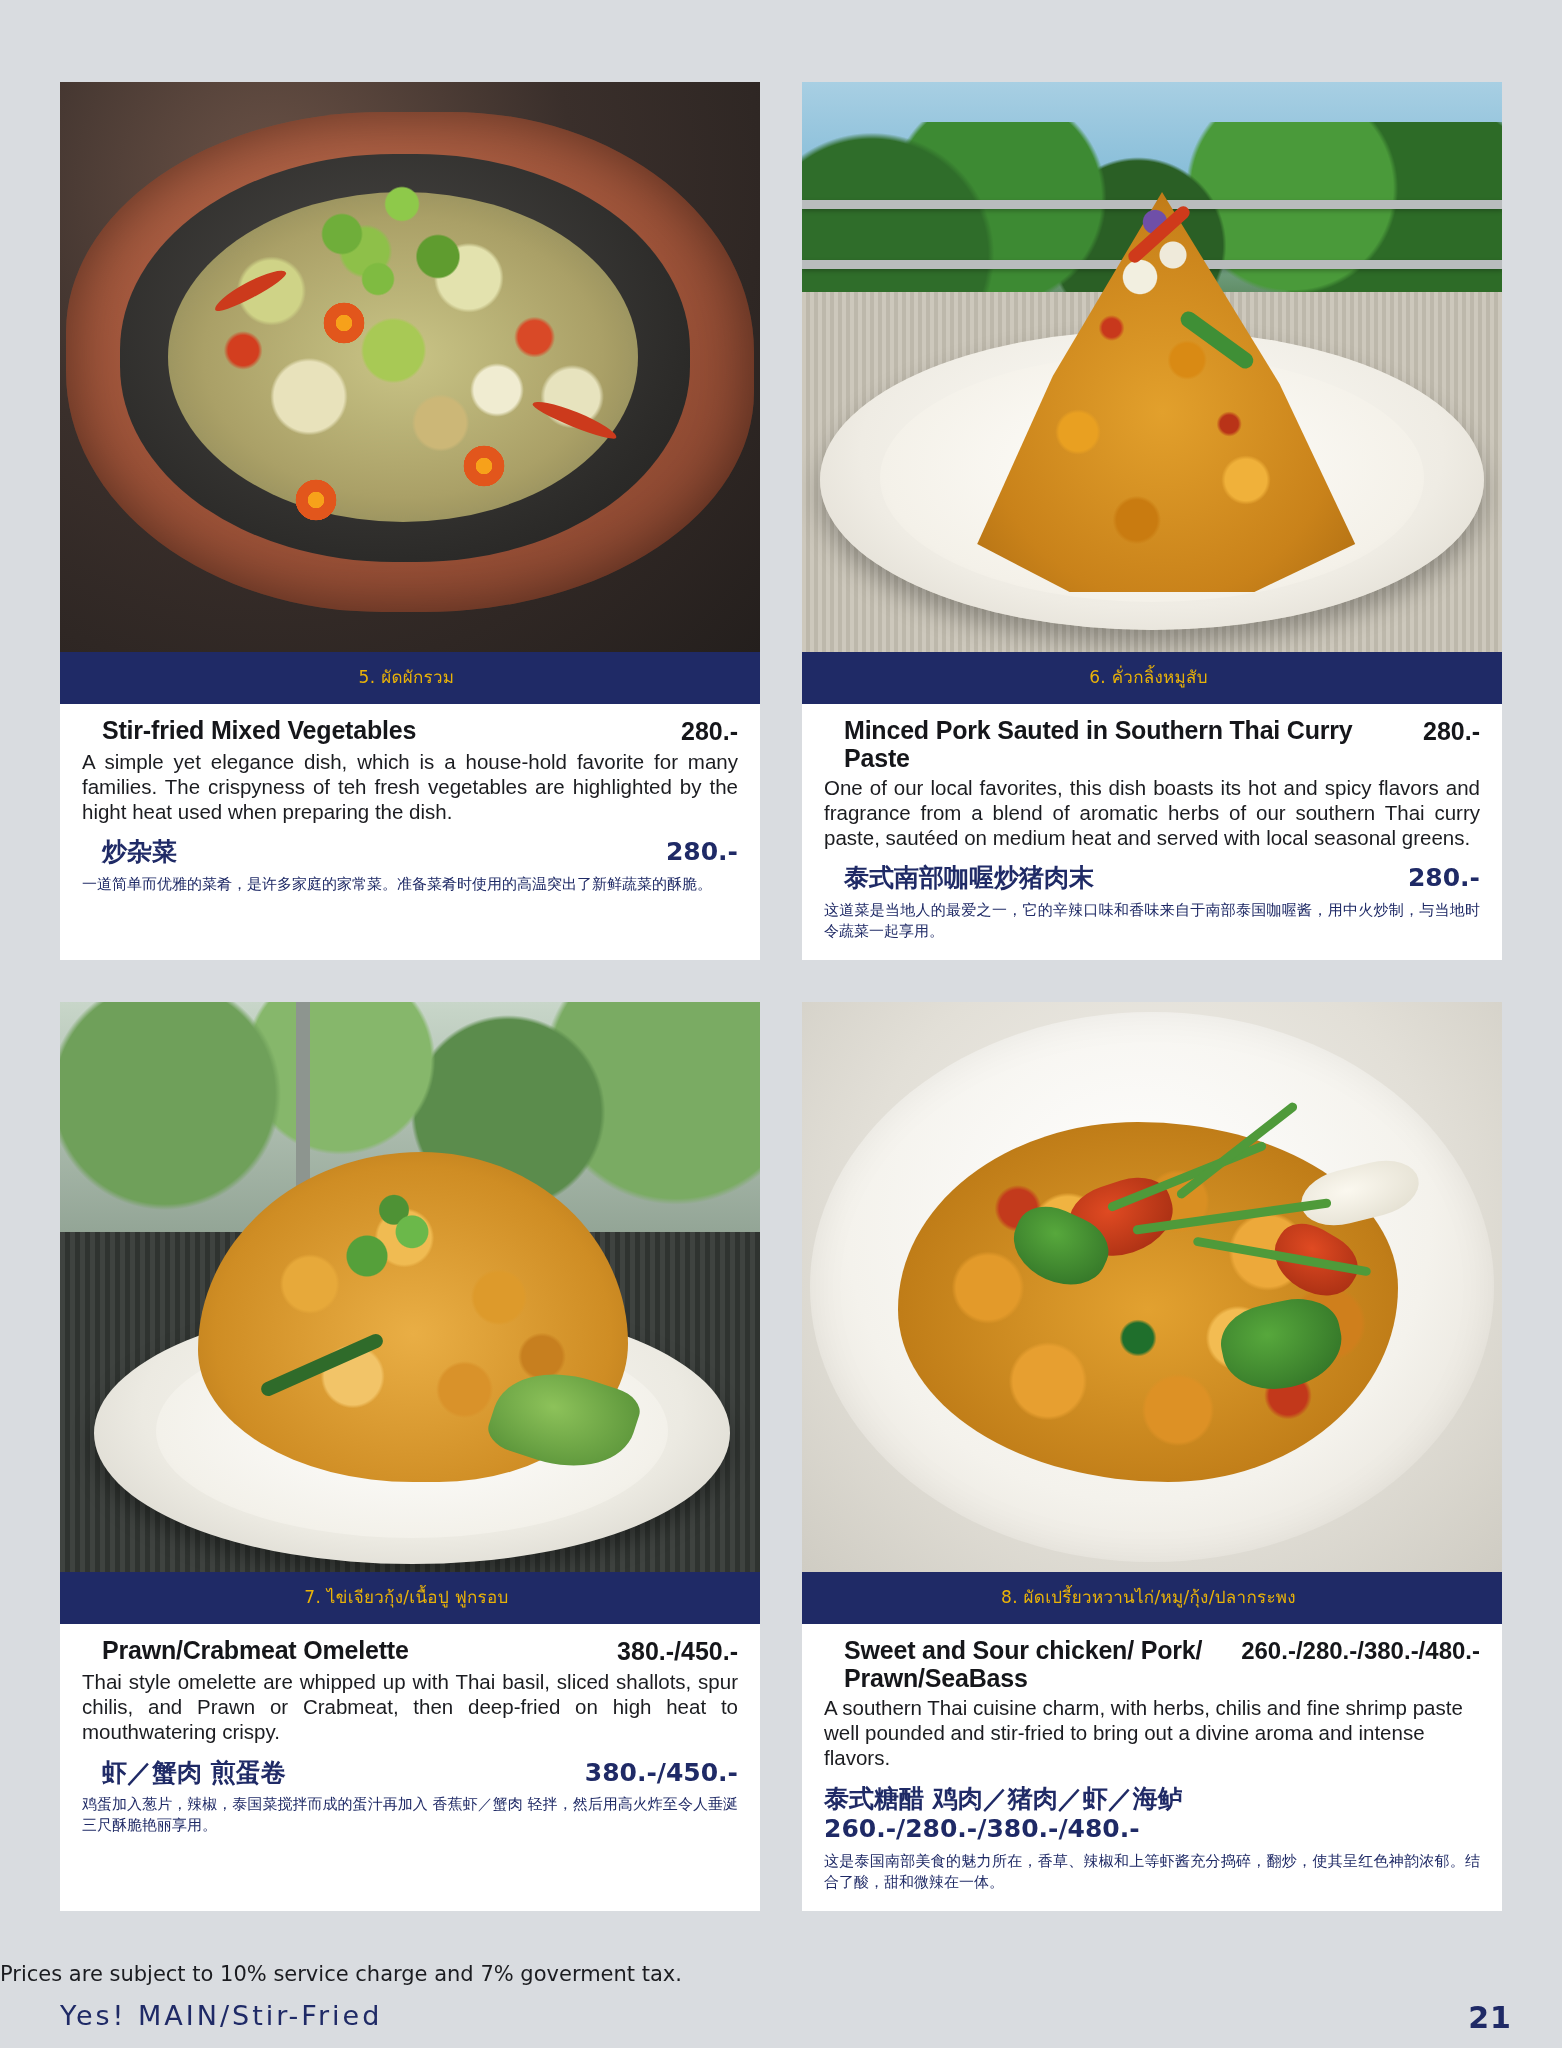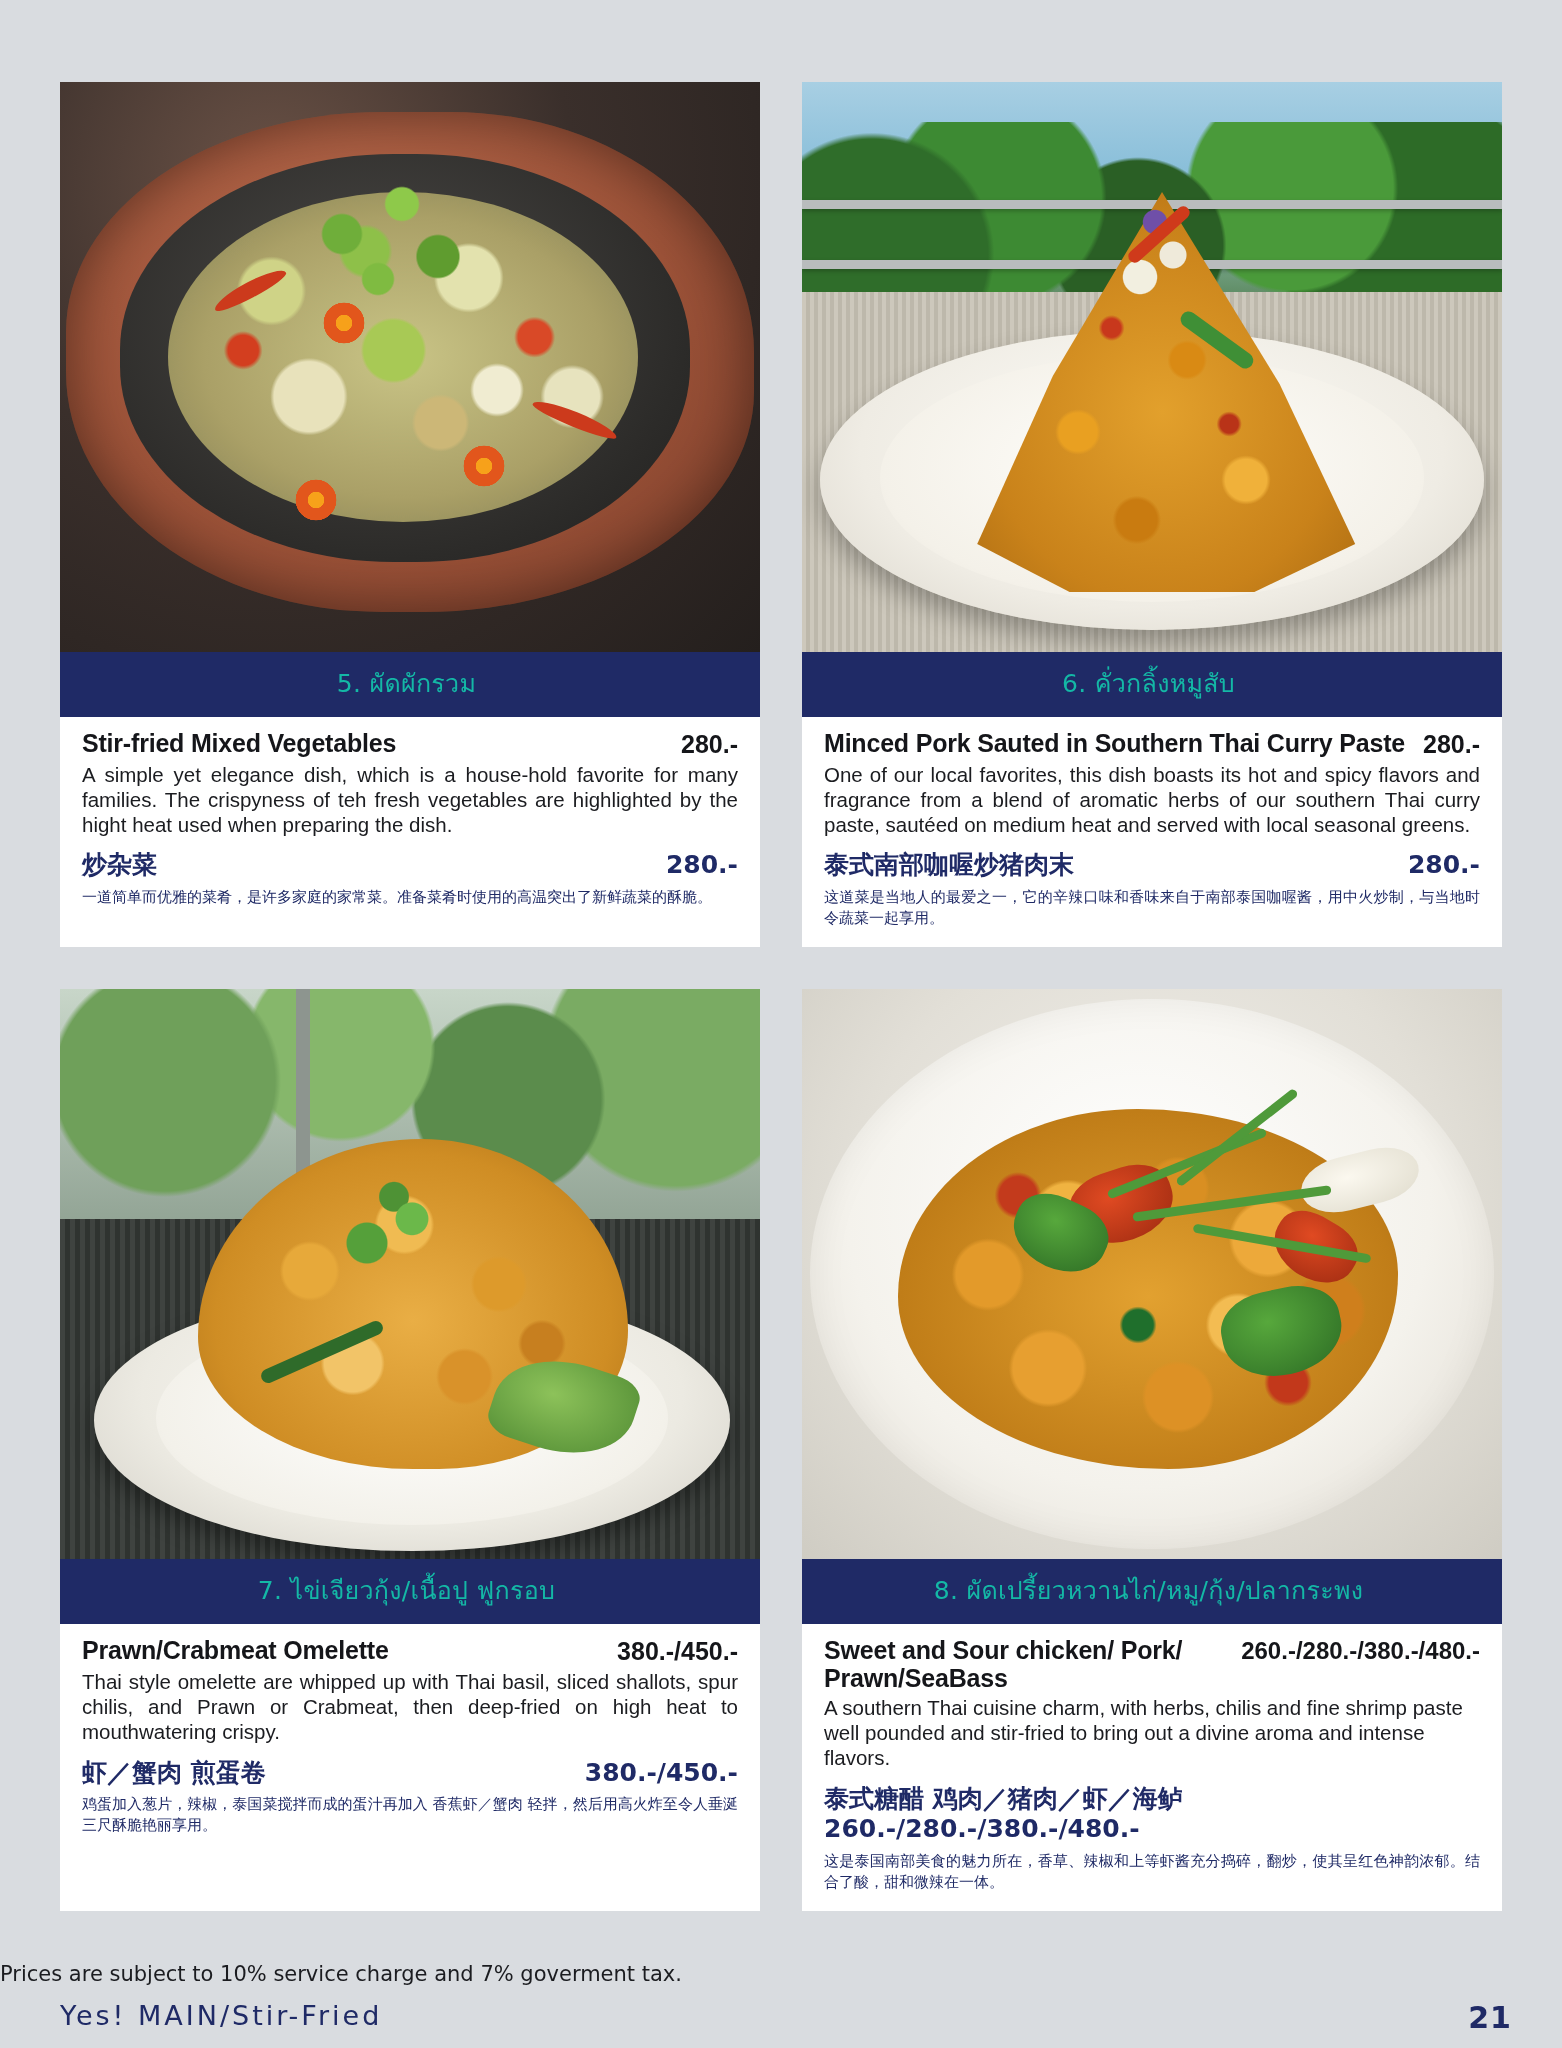--- a/index.html
+++ b/index.html
@@ -38,36 +38,37 @@
   }
   .photo {
     position: relative;
     width: 700px;
     height: 570px;
     overflow: hidden;
     background: #888;
   }
   .title-bar {
     background: #1f2a66;
-    color: #14b8a6;
+    color: #eab308;
     text-align: center;
-    font-size: 25px;
+    font-size: 17px;
     padding: 11px 11px 14px 4px;
     font-family: "DejaVu Sans", sans-serif;
     letter-spacing: 0.3px;
   }
   .body {
     padding: 12px 22px 18px 22px;
     box-sizing: border-box;
   }
   .row {
     display: flex;
     align-items: flex-start;
     justify-content: space-between;
     gap: 8px;
+    margin-left: 20px;
   }
   .name-en {
     font-size: 25px;
     font-weight: bold;
     color: #15161a;
     line-height: 1.12;
     letter-spacing: -0.2px;
   }
   .price {
     font-size: 25px;

